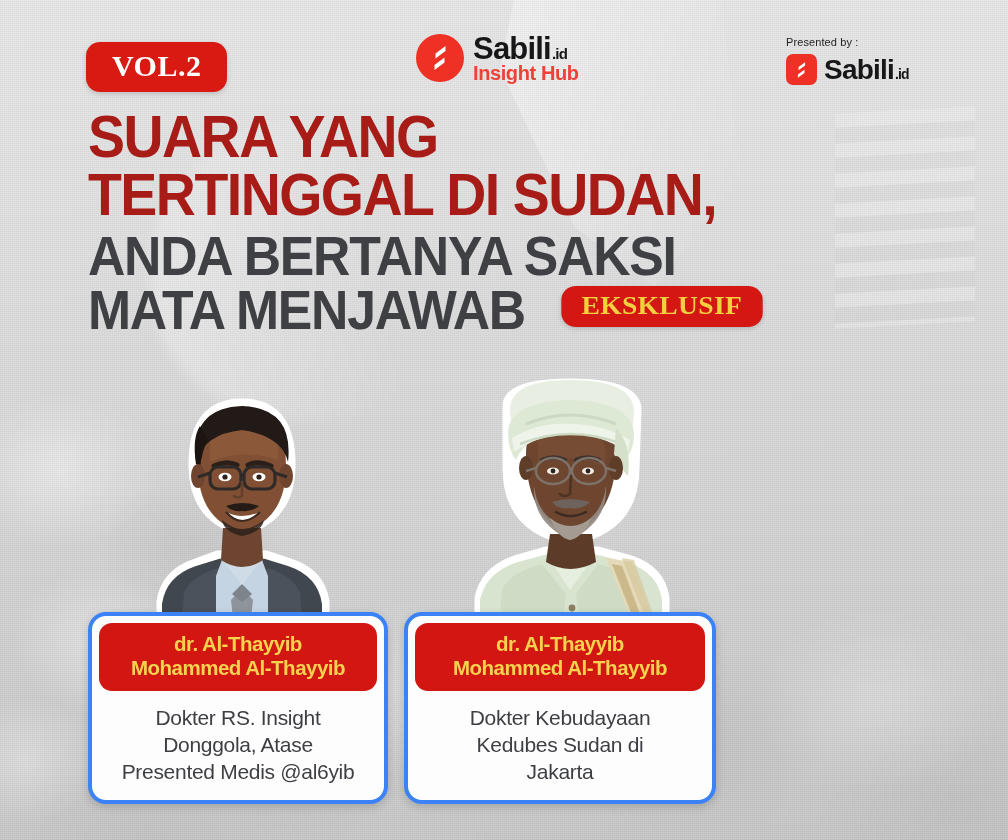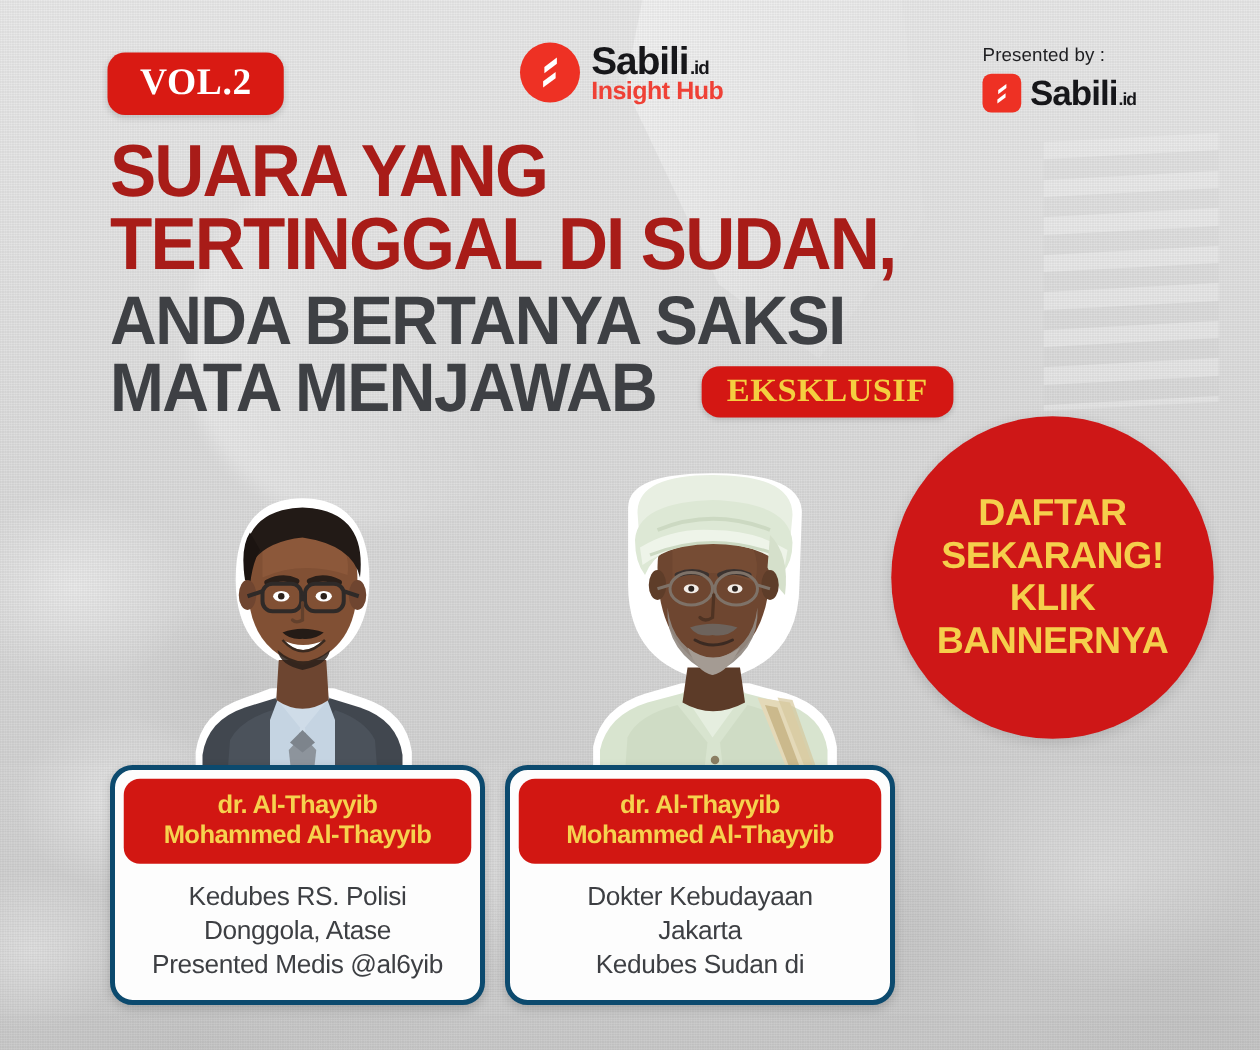--- a/index.html
+++ b/index.html
@@ -108,21 +108,21 @@
     font-size:20px; font-weight:bold; color:#ef4136;
     letter-spacing:-.4px; margin-top:-1px;
   }
 
   
   .presented {
     position:absolute; left:786px; top:36px;
     text-align:left;
   }
   .presented-label {
-    font-size:15px; color:#1f1f22; letter-spacing:.1px; margin-bottom:6px;
+    font-size:11px; color:#1f1f22; letter-spacing:.1px; margin-bottom:6px;
   }
   .presented-logo { display:flex; align-items:center; gap:7px; }
   .presented-mark {
     width:31px; height:31px; border-radius:7px;
     background:#ee3124; display:flex; align-items:center; justify-content:center;
     flex:0 0 auto;
   }
   .presented-mark svg { width:17px; height:20px; }
   .presented-word {
     font-size:28px; font-weight:bold; color:#17171a;
@@ -139,21 +139,21 @@
     line-height:.99;
     letter-spacing:-1.6px;
     white-space:nowrap;
     transform:scaleX(.94);
     transform-origin:left center;
   }
   .hl-red { color:#a81c18; }
   .hl-dark { color:#3e4044; }
   .hl-line.l3 { font-size:55px; letter-spacing:-1.3px; margin-top:4px; }
   .hl-line.l4 { font-size:55px; letter-spacing:-1.3px; }
-  .hl-row4 { display:flex; align-items:flex-end; gap:0; }
+  .hl-row4 { display:flex; align-items:center; gap:0; }
 
   .eks-badge {
     display:inline-block;
     background:#d41713;
     color:#f4cf40;
     font-family:"Liberation Serif", serif;
     font-weight:bold;
     font-size:26px;
     letter-spacing:.3px;
     padding:7px 19px 8px;
@@ -186,21 +186,21 @@
   
   .portrait { position:absolute; }
   .portrait svg { display:block; }
   #portrait-left  { left:122px; top:378px; width:240px; height:268px; }
   #portrait-right { left:446px; top:372px; width:250px; height:274px; }
 
   
   .speaker-card {
     position:absolute;
     background:#fdfdfd;
-    border:4px solid #0c4a6e;
+    border:4px solid #3b82f6;
     border-radius:18px;
     padding:7px 7px 13px;
     box-shadow:0 3px 8px rgba(0,0,0,.17);
   }
   #card-left  { left:88px;  top:612px; width:300px; }
   #card-right { left:404px; top:612px; width:312px; }
 
   .name-banner {
     background:#d21712;
     border-radius:13px;
@@ -279,26 +279,20 @@
   <div class="headline">
     <div class="hl-line hl-red">SUARA YANG</div>
     <div class="hl-line hl-red">TERTINGGAL DI SUDAN,</div>
     <div class="hl-line hl-dark l3">ANDA BERTANYA SAKSI</div>
     <div class="hl-row4">
       <span class="hl-line hl-dark l4">MATA MENJAWAB</span>
       <span class="eks-badge">EKSKLUSIF</span>
     </div>
   </div>
 
-  <div class="cta-circle">
-    <span class="cta-line">DAFTAR</span>
-    <span class="cta-line">SEKARANG!</span>
-    <span class="cta-line">KLIK</span>
-    <span class="cta-line">BANNERNYA</span>
-  </div>
 
   <div class="portrait" id="portrait-left">
     <svg viewBox="0 0 240 268" aria-hidden="true">
       <defs>
         <clipPath id="clipL">
             <rect x="0" y="0" width="240" height="268"></rect>
           </clipPath>
       </defs>
       <g clip-path="url(#clipL)">
 
@@ -427,31 +421,31 @@
       </g>
     </svg>
   </div>
 
   <div class="speaker-card" id="card-left">
     <div class="name-banner">
       <div class="name-line">dr. Al-Thayyib</div>
       <div class="name-line">Mohammed Al-Thayyib</div>
     </div>
     <div class="desc-block">
-      <div class="desc-line">Kedubes RS. Polisi</div>
+      <div class="desc-line">Dokter RS. Insight</div>
       <div class="desc-line">Donggola, Atase</div>
       <div class="desc-line">Presented Medis @al6yib</div>
     </div>
   </div>
 
   <div class="speaker-card" id="card-right">
     <div class="name-banner">
       <div class="name-line">dr. Al-Thayyib</div>
       <div class="name-line">Mohammed Al-Thayyib</div>
     </div>
     <div class="desc-block">
       <div class="desc-line">Dokter Kebudayaan</div>
+      <div class="desc-line">Kedubes Sudan di</div>
       <div class="desc-line">Jakarta</div>
-      <div class="desc-line">Kedubes Sudan di</div>
     </div>
   </div>
 
 </div>
 
 </body></html>

